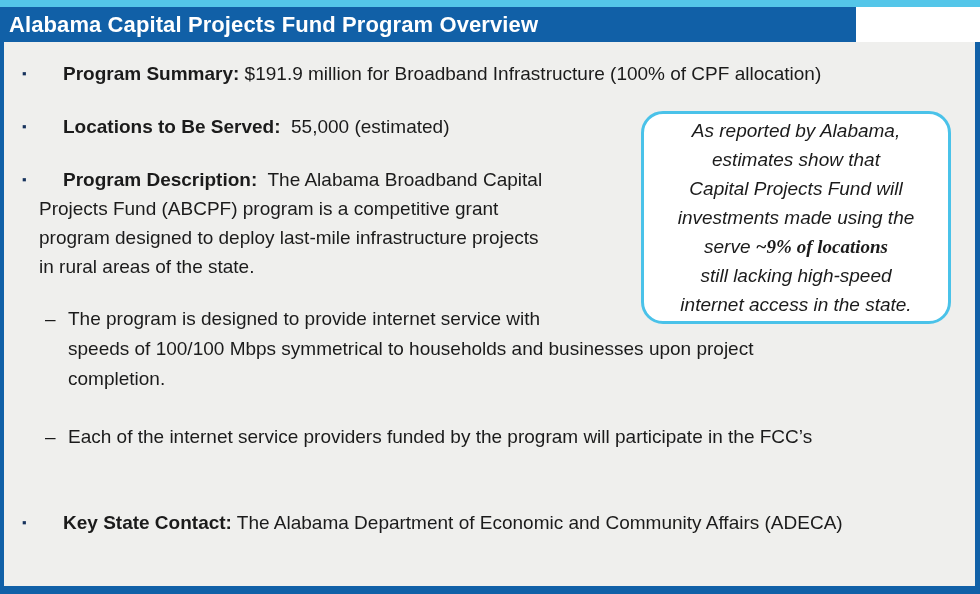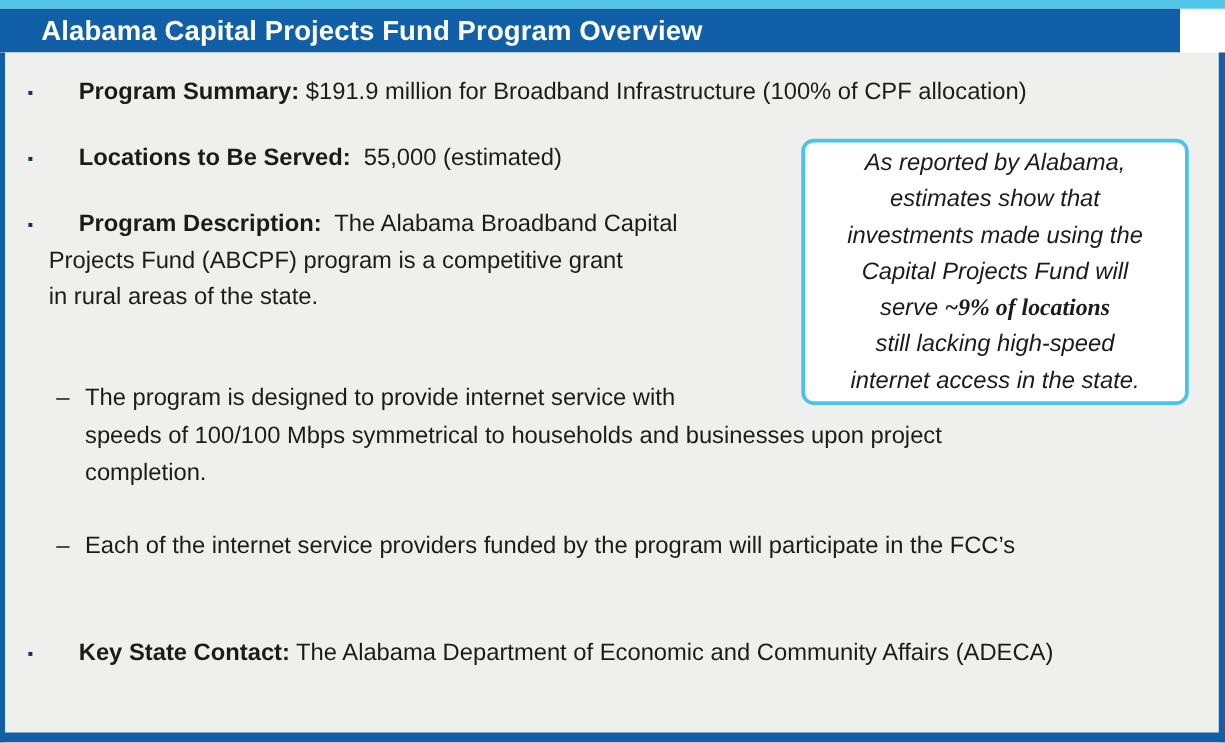--- a/index.html
+++ b/index.html
@@ -13,24 +13,24 @@
   }
 
   .top-strip {
     position: absolute; left: 0; top: 0;
     width: 980px; height: 7px;
     background: #54c6e9;
   }
 
   .header-bar {
     position: absolute; left: 0; top: 7px;
-    width: 944px; height: 35px;
+    width: 856px; height: 35px;
     background: #1160a7;
     display: flex; align-items: center;
-    padding-left: 33px;
+    padding-left: 9px;
   }
   .header-bar h1 {
     color: #ffffff;
     font-size: 22px;
     font-weight: 700;
     letter-spacing: 0.1px;
     white-space: pre;
   }
 
   .content-panel {
@@ -83,21 +83,21 @@
     cursor: pointer;
     white-space: pre-wrap;
   }
 
   .callout {
     position: absolute;
     left: 637px; top: 69px;
     width: 310px; height: 213px;
     background: #ffffff;
     border: 3px solid #4ac2e9;
-    border-radius: 10px;
+    border-radius: 22px;
     display: flex;
     flex-direction: column;
     justify-content: center;
     text-align: center;
     padding: 20px 8px;
   }
   .callout .cln {
     font-size: 19px;
     line-height: 29px;
     font-style: italic;
@@ -130,20 +130,21 @@
       <div class="btxt">
         <div class="ln"><b class="blabel">Locations to Be Served:</b><span>  55,000 (estimated)</span></div>
       </div>
     </div>
 
     <div class="bullet" style="top:123px">
       <span class="sq">▪</span>
       <div class="btxt">
         <div class="ln"><b class="blabel">Program Description:</b><span>  The Alabama Broadband Capital</span></div>
         <div class="ln">Projects Fund (ABCPF) program is a competitive grant</div>
+        <div class="ln">program designed to deploy last-mile infrastructure projects</div>
         <div class="ln">in rural areas of the state.</div>
       </div>
     </div>
 
     <div class="sub-bullet" style="top:262px">
       <span class="dash">–</span>
       <div class="btxt">
         <div class="ln">The program is designed to provide internet service with</div>
         <div class="ln">speeds of 100/100 Mbps symmetrical to households and businesses upon project</div>
         <div class="ln">completion.</div>
@@ -160,21 +161,21 @@
     <div class="bullet" style="top:466px">
       <span class="sq">▪</span>
       <div class="btxt">
         <div class="ln"><b class="blabel">Key State Contact:</b><span> The Alabama Department of Economic and Community Affairs (ADECA)</span></div>
       </div>
     </div>
 
     <div class="callout">
       <div class="cln">As reported by Alabama,</div>
       <div class="cln">estimates show that</div>
+      <div class="cln">Capital Projects Fund will</div>
       <div class="cln">investments made using the</div>
-      <div class="cln">Capital Projects Fund will</div>
       <div class="cln"><span>serve </span><b>~9% of locations</b></div>
       <div class="cln">still lacking high-speed</div>
       <div class="cln">internet access in the state.</div>
     </div>
 
   </div>
 </div>
 
 </body></html>

